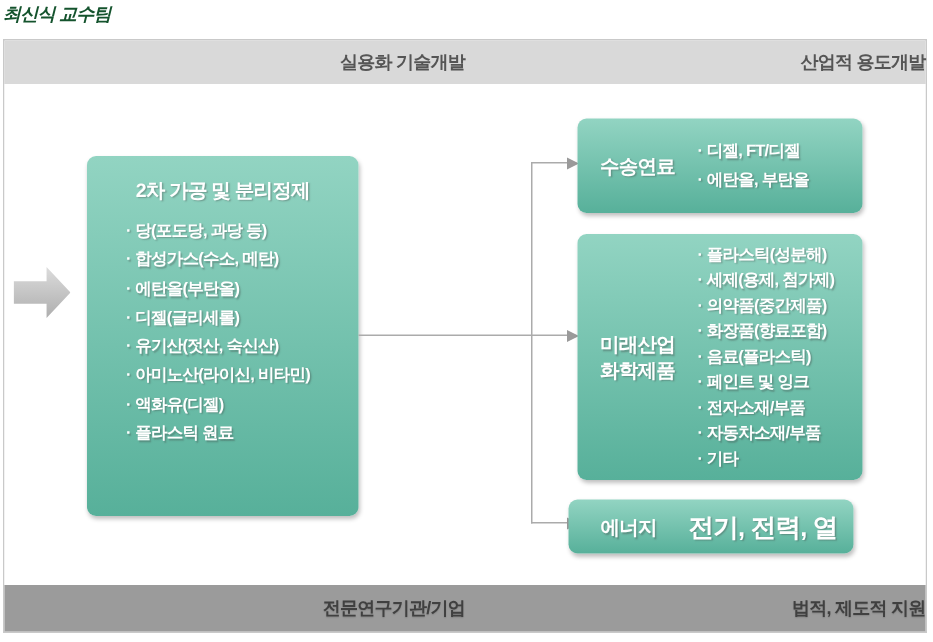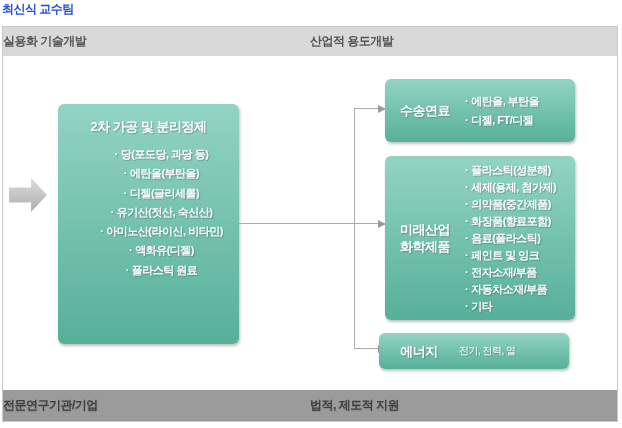--- a/index.html
+++ b/index.html
@@ -3,31 +3,31 @@
 <meta charset="utf-8">
 <style>
   html,body{margin:0;padding:0;background:#fff;}
   body{
     width:622px;height:428px;position:relative;overflow:hidden;
     font-family:"Liberation Sans","DejaVu Sans",sans-serif;
     -webkit-font-smoothing:antialiased;
   }
   .page-title{
     position:absolute;left:2px;top:1px;
-    font-size:12px;font-weight:bold;color:#1d4ed8;letter-spacing:-0.5px;
+    font-size:12px;font-weight:bold;color:#14532d;letter-spacing:-0.5px;font-style:italic;
   }
   .frame{
     position:absolute;left:2px;top:26px;width:614px;
     border:1px solid #c9c9c9;background:#fff;
   }
   .bar{
     height:29px;display:flex;align-items:center;
     font-size:12px;font-weight:bold;letter-spacing:-0.5px;
   }
-  .bar .half{flex:1;text-align:left;}
+  .bar .half{flex:1;text-align:right;}
   .bar.header{background:#d9d9d9;color:#555;}
   .bar.footer{background:#9b9b9b;color:#404040;height:31px;text-shadow:0 1px 1px rgba(0,0,0,0.15);}
   .content{position:relative;height:334px;background:#fff;}
 
   
   .block-arrow{
     position:absolute;left:6px;top:122px;width:38px;height:34px;
     background:linear-gradient(to bottom,#dcdcdc,#aeaeae);
     clip-path:polygon(0 28%,58% 28%,58% 0,100% 50%,58% 100%,58% 72%,0 72%);
   }
@@ -40,35 +40,35 @@
     text-shadow:1px 1px 1px rgba(60,60,60,0.35);
   }
   .gbox .btitle{font-size:13px;font-weight:bold;text-align:center;letter-spacing:-0.5px;}
   .itemlist{list-style:none;margin:0;padding:0;}
   .itemlist li{font-size:11px;font-weight:bold;letter-spacing:-0.5px;white-space:nowrap;}
   .itemlist .blt{margin-right:3px;}
 
   .process-box{left:55px;top:48px;width:181px;height:240px;}
   .process-box .btitle{padding-top:14px;}
   .process-box .itemlist{margin-top:9px;padding-left:26px;}
-  .process-box .itemlist li{line-height:19.3px;text-align:center;}
+  .process-box .itemlist li{line-height:19.3px;}
 
   .outbox{display:flex;align-items:center;}
   .outbox .label-col{
     width:80px;flex:0 0 80px;text-align:center;
     font-size:13px;font-weight:bold;letter-spacing:-0.5px;line-height:17px;
   }
   .outbox .itemlist{flex:1;}
 
   .transport-box{left:382px;top:23px;width:190px;height:63px;}
   .transport-box .itemlist li{line-height:18.5px;}
   .future-box{left:382px;top:100px;width:190px;height:164px;}
   .future-box .itemlist li{line-height:17px;}
   .energy-box{left:376px;top:277px;width:190px;height:36px;}
-  .energy-box .energy-text{font-size:10px;font-weight:normal;letter-spacing:-0.5px;}
+  .energy-box .energy-text{font-size:17px;font-weight:bold;letter-spacing:-0.5px;}
 
   
   .cline{position:absolute;background:#ababab;}
   .c-h-main{left:236px;top:167px;width:141px;height:1px;}
   .c-v{left:351px;top:52px;width:1px;height:241px;}
   .c-h-top{left:351px;top:52px;width:26px;height:1px;}
   .c-h-bot{left:351px;top:292px;width:26px;height:1px;}
   .chead{
     position:absolute;width:0;height:0;
     border-top:4px solid transparent;border-bottom:4px solid transparent;
@@ -94,20 +94,21 @@
 
     <div class="block-arrow"></div>
 
     <div class="gbox process-box">
       <div class="btitle">2차 가공 및 분리정제</div>
       <ul class="itemlist">
 
           <li><span class="blt">·</span><span>당(포도당, 과당 등)</span></li>
 
 
+          <li><span class="blt">·</span><span>합성가스(수소, 메탄)</span></li>
 
           <li><span class="blt">·</span><span>에탄올(부탄올)</span></li>
 
           <li><span class="blt">·</span><span>디젤(글리세롤)</span></li>
 
           <li><span class="blt">·</span><span>유기산(젓산, 숙신산)</span></li>
 
           <li><span class="blt">·</span><span>아미노산(라이신, 비타민)</span></li>
 
           <li><span class="blt">·</span><span>액화유(디젤)</span></li>
@@ -122,23 +123,23 @@
     <div class="cline c-h-top"></div>
     <div class="cline c-h-bot"></div>
     <div class="chead top"></div>
     <div class="chead mid"></div>
     <div class="chead bot"></div>
 
     <div class="gbox outbox transport-box">
       <div class="label-col">수송연료</div>
       <ul class="itemlist">
 
+          <li><span class="blt">·</span><span>디젤, FT/디젤</span></li>
+
           <li><span class="blt">·</span><span>에탄올, 부탄올</span></li>
-
-          <li><span class="blt">·</span><span>디젤, FT/디젤</span></li>
 
         </ul>
     </div>
 
     <div class="gbox outbox future-box">
       <div class="label-col">
         <div>미래산업</div>
         <div>화학제품</div>
       </div>
       <ul class="itemlist">

